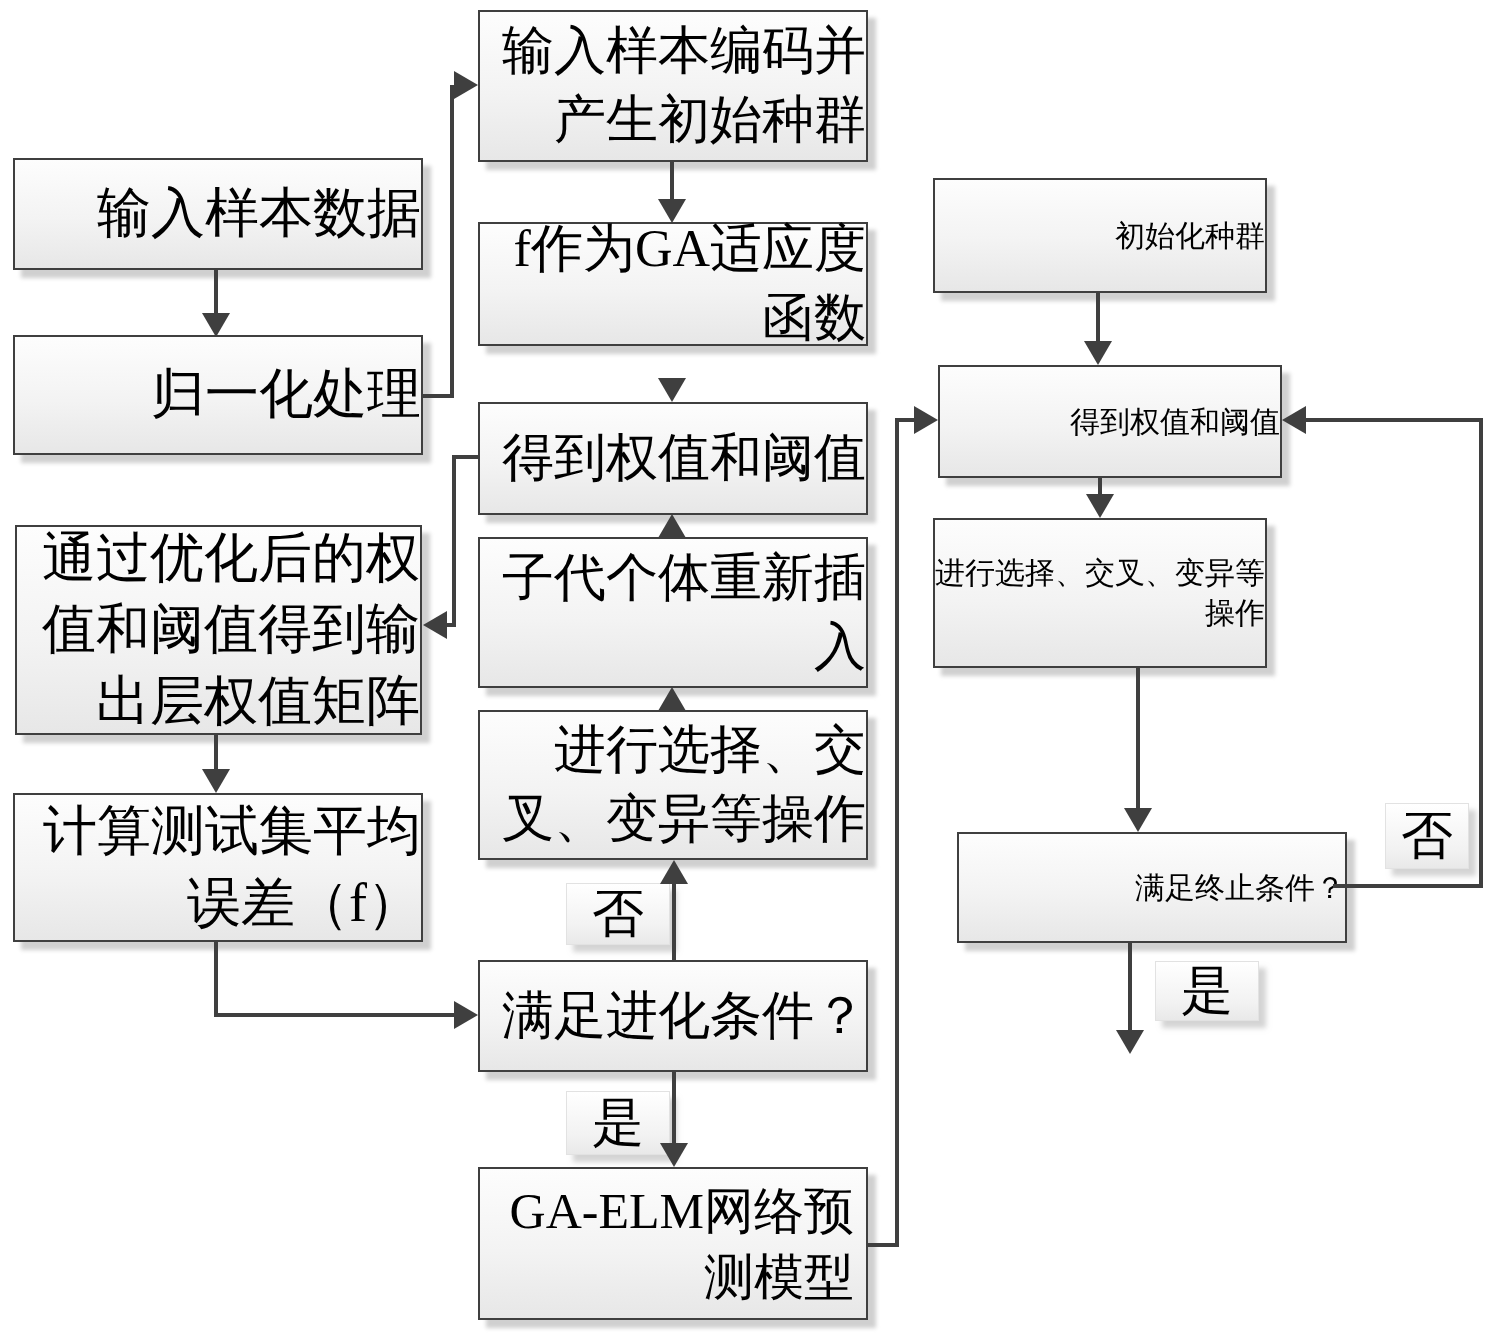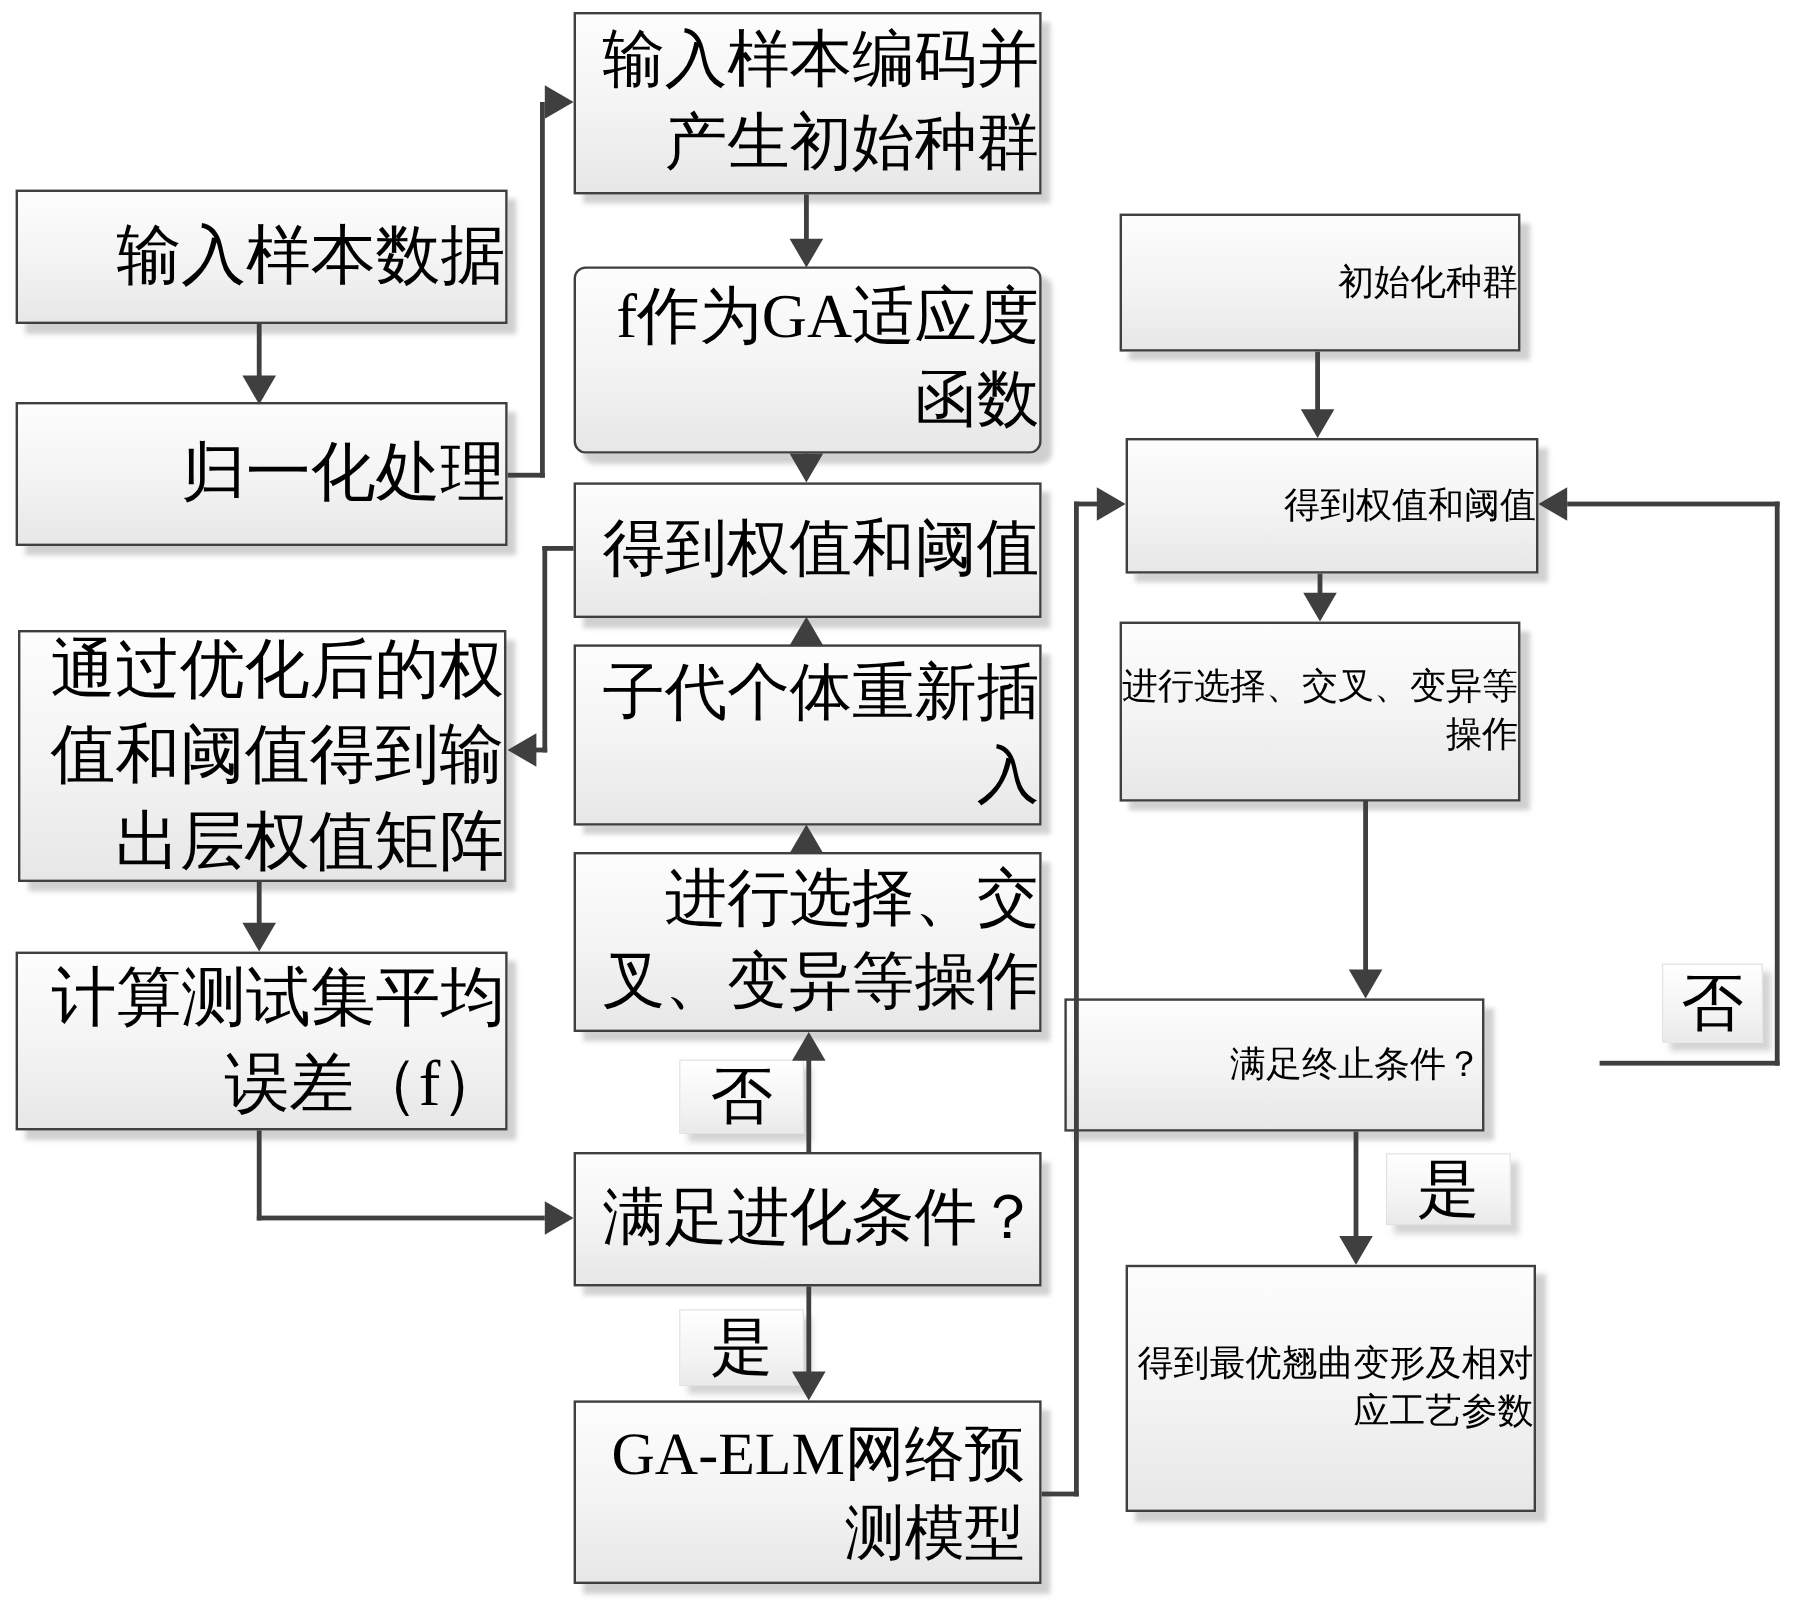--- a/index.html
+++ b/index.html
@@ -72,21 +72,21 @@
   </div>
 
   <div class="box col-left" style="left:13px;  top:793px; width:410px; height:149px;">
     <span class="txt">计算测试集平均误差（f）</span>
   </div>
 
   <div class="box col-mid" style="left:478px; top:10px;  width:390px; height:152px;">
     <span class="txt">输入样本编码并产生初始种群</span>
   </div>
 
-  <div class="box col-mid" style="left:478px; top:222px; width:390px; height:156px;border-radius:10px;">
+  <div class="box col-mid" style="left:478px; top:222px; width:390px; height:124px;">
     <span class="txt">f作为GA适应度函数</span>
   </div>
 
   <div class="box col-mid" style="left:478px; top:402px; width:390px; height:113px;">
     <span class="txt">得到权值和阈值</span>
   </div>
 
   <div class="box col-mid" style="left:478px; top:537px; width:390px; height:151px;">
     <span class="txt">子代个体重新插入</span>
   </div>
@@ -108,27 +108,24 @@
   </div>
 
   <div class="box col-right" style="left:938px; top:365px; width:344px; height:113px;">
     <span class="txt">得到权值和阈值</span>
   </div>
 
   <div class="box col-right" style="left:933px; top:518px; width:334px; height:150px;">
     <span class="txt">进行选择、交叉、变异等操作</span>
   </div>
 
-  <div class="box col-right" style="left:887px; top:832px; width:350px; height:111px;">
+  <div class="box col-right" style="left:957px; top:832px; width:390px; height:111px;">
     <span class="txt">满足终止条件？</span>
   </div>
 
-  <div class="box col-right" style="left:938px; top:1054px; width:342px; height:206px;">
-    <span class="txt">得到最优翘曲变形及相对应工艺参数</span>
-  </div>
 
   <div class="tag" style="left:566px;  top:883px;  width:104px; height:62px;">
     <span>否</span>
   </div>
   <div class="tag" style="left:566px;  top:1091px; width:104px; height:64px;">
     <span>是</span>
   </div>
   <div class="tag" style="left:1385px; top:803px;  width:84px;  height:66px;">
     <span>否</span>
   </div>

